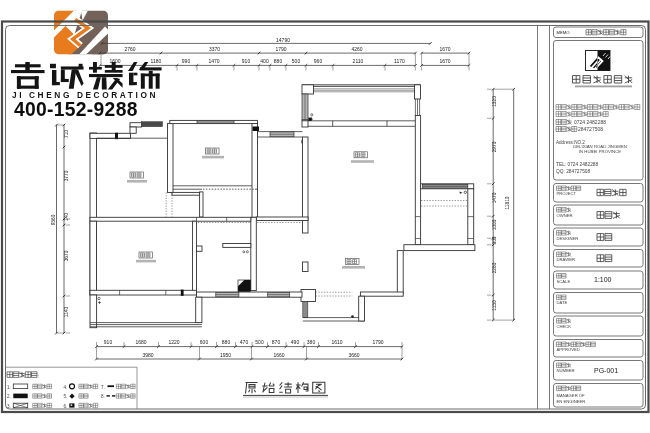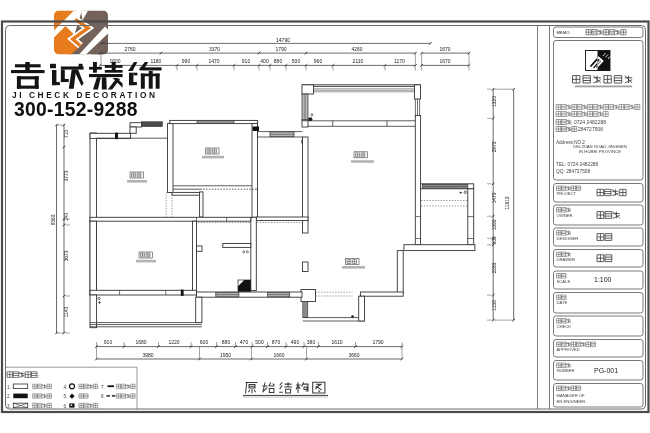--- a/index.html
+++ b/index.html
@@ -722,14 +722,14 @@
       <rect x="125.0" y="12.0" width="4.0" height="3.0"></rect>
       <path d="M136.5 0L130.5 9L135.0 9L140.0 0Z"></path>
       <rect x="131.5" y="6.0" width="22.0" height="3.5"></rect>
       <rect x="132.5" y="13.0" width="4.0" height="17.0"></rect>
       <rect x="132.5" y="13.0" width="19.0" height="3.0"></rect>
       <rect x="147.5" y="13.0" width="4.0" height="17.0"></rect>
       <rect x="140.5" y="10.0" width="4.0" height="20.0"></rect>
     </g>
   </svg>
 
-<div style="position:absolute;left:12px;top:89.5px;font-family:'Liberation Sans',sans-serif;font-weight:bold;font-size:8.3px;letter-spacing:2.6px;color:#161616;white-space:nowrap">JI CHECK DECORATION</div>
-
-<div style="position:absolute;left:14px;top:98.5px;font-family:'Liberation Sans',sans-serif;font-weight:bold;font-size:19.3px;letter-spacing:0.3px;color:#0d0d0d;white-space:nowrap">300-152-9288</div>
+<div style="position:absolute;left:12px;top:89.5px;font-family:'Liberation Sans',sans-serif;font-weight:bold;font-size:8.3px;letter-spacing:2.6px;color:#161616;white-space:nowrap">JI CHENG DECORATION</div>
+
+<div style="position:absolute;left:14px;top:98.5px;font-family:'Liberation Sans',sans-serif;font-weight:bold;font-size:19.3px;letter-spacing:0.3px;color:#0d0d0d;white-space:nowrap">400-152-9288</div>
 </body></html>

